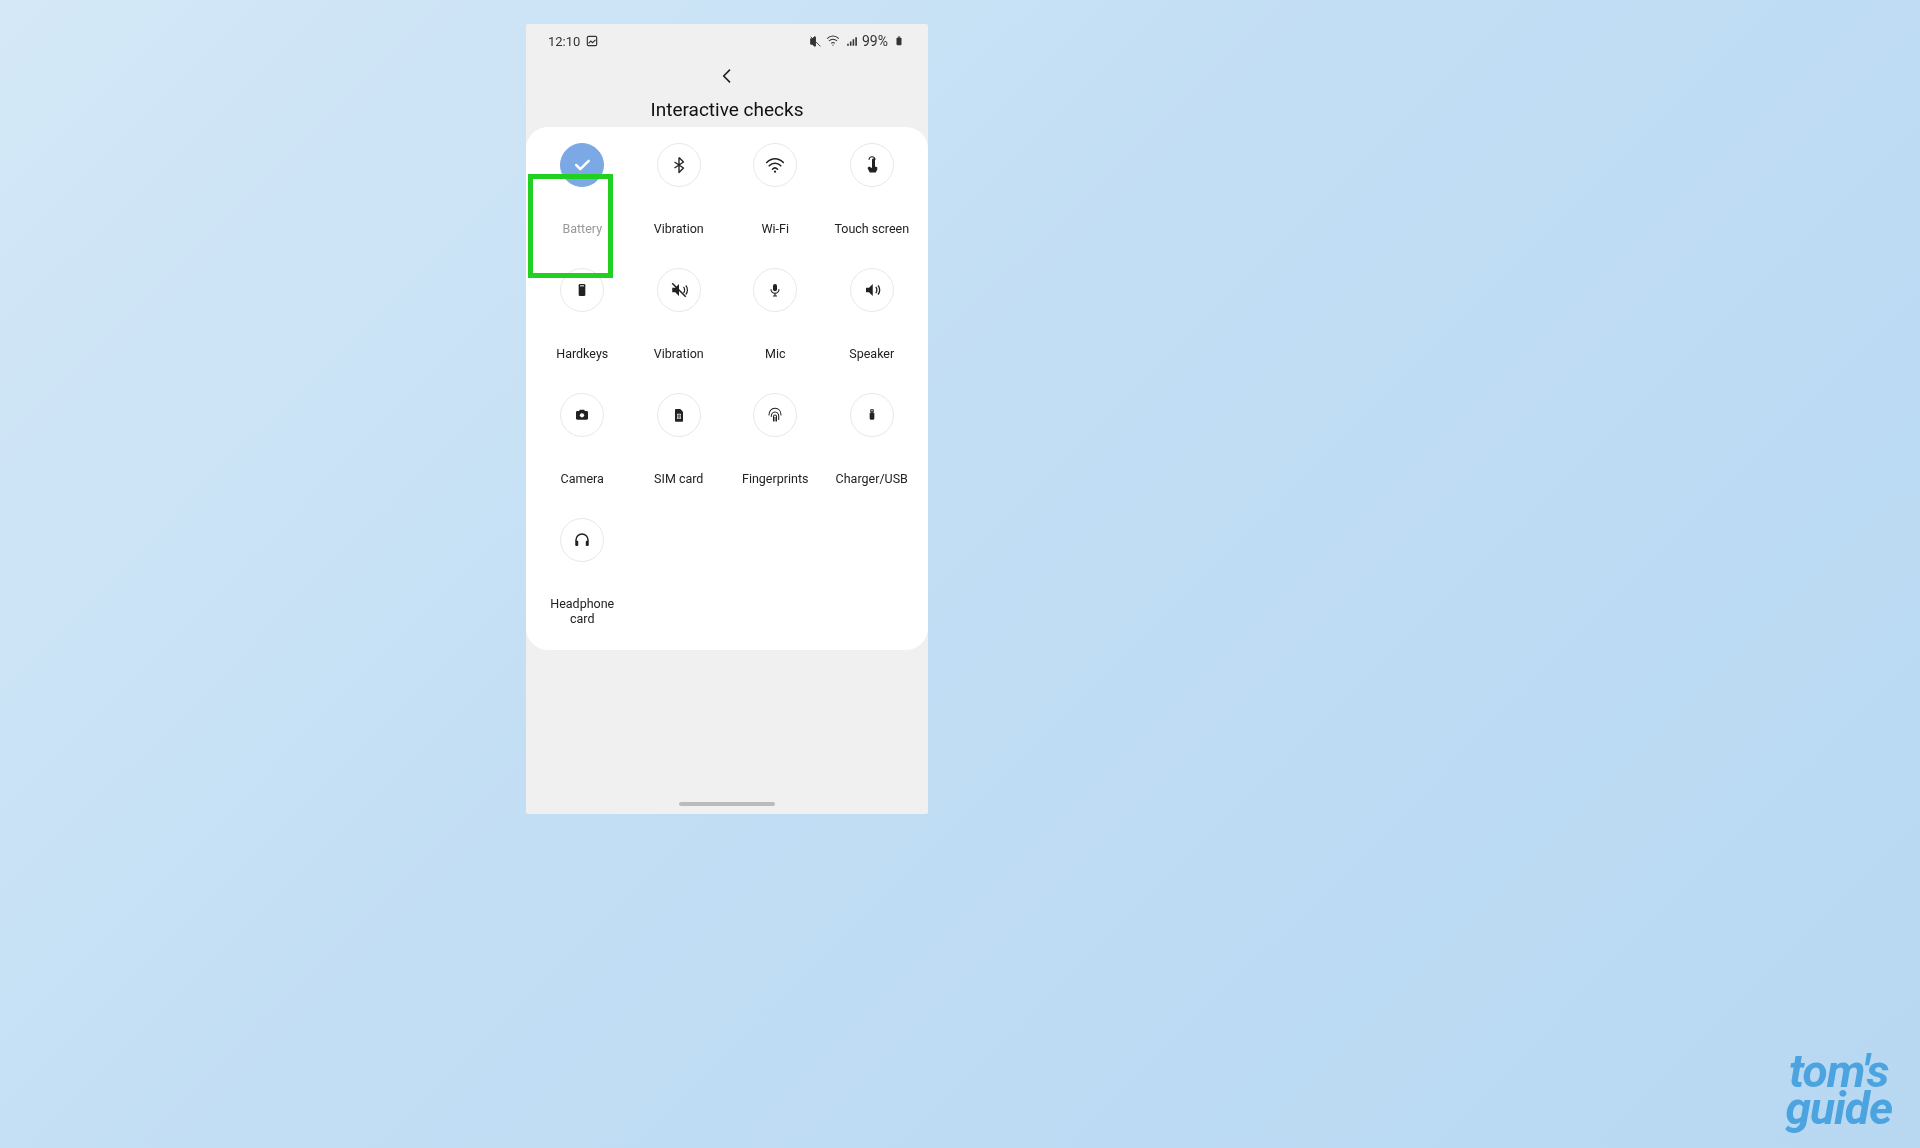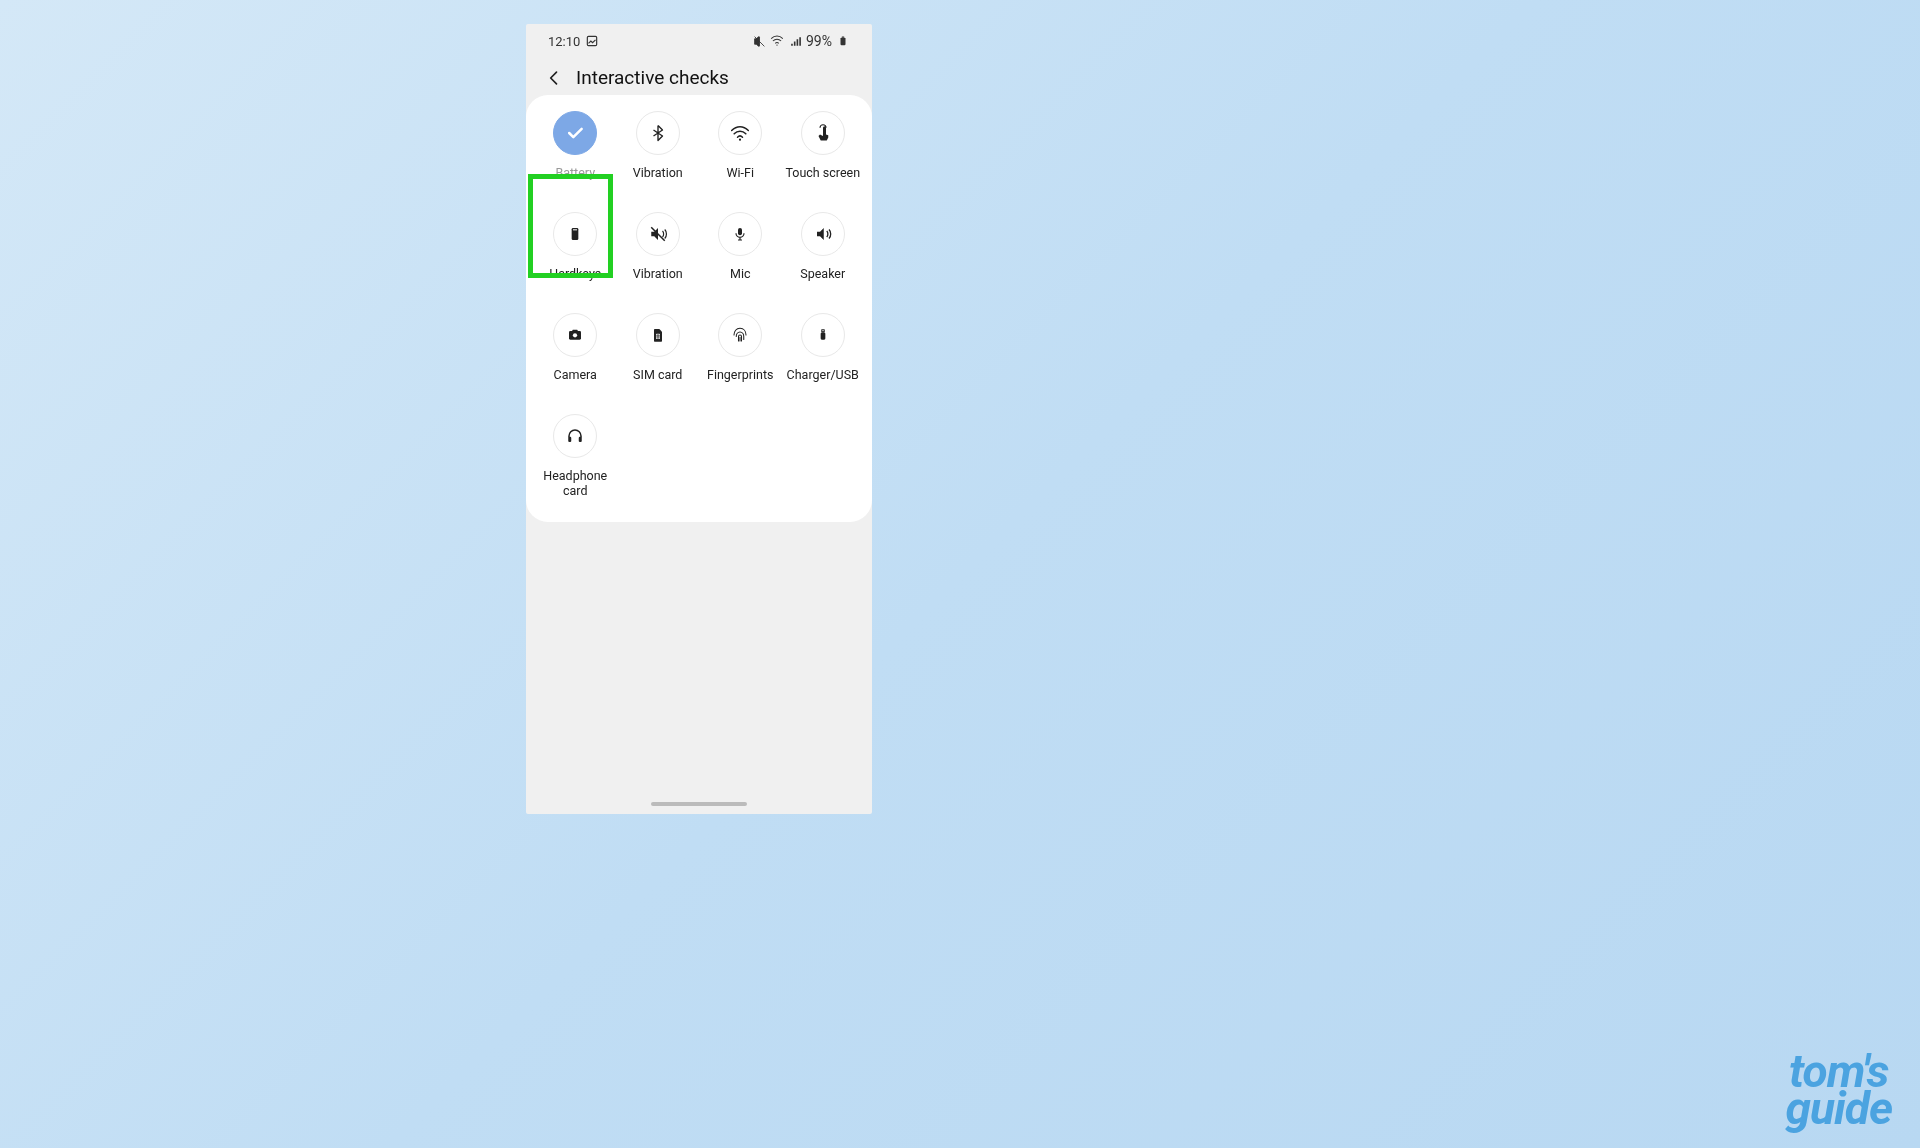--- a/index.html
+++ b/index.html
@@ -8,21 +8,21 @@
       height: 1148px;
       background: linear-gradient(135deg, #d4e8f7 0%, #c0ddf4 50%, #b8d8f2 100%);
       font-family: -apple-system, BlinkMacSystemFont, "Segoe UI", Roboto, sans-serif;
       position: relative;
       overflow: hidden;
     }
     .phone {
       position: absolute;
       left: 526px;
       top: 24px;
-      width: 346px;
+      width: 402px;
       height: 790px;
       background: #f0f0f0;
       border-radius: 2px;
       overflow: hidden;
     }
     .status-bar {
       display: flex;
       justify-content: space-between;
       align-items: center;
       height: 34px;
@@ -31,20 +31,21 @@
       color: #333;
     }
     .status-left { display: flex; align-items: center; gap: 5px; }
     .status-right { display: flex; align-items: center; gap: 4px; }
     .status-icon { width: 14px; height: 14px; display: inline-flex; align-items: center; justify-content: center; }
     .header {
       display: flex;
       align-items: center;
       padding: 8px 18px 6px 18px;
       gap: 12px;
+      flex-direction: column;
     }
     .back-chevron { width: 20px; height: 20px; }
     .page-title { font-size: 19px; color: #111; font-weight: 400; }
     .subtitle {
       padding: 8px 20px 18px 20px;
       font-size: 14.5px;
       color: #444;
       line-height: 1.45;
     }
     .grid-panel {
@@ -79,20 +80,21 @@
     .icon-circle.checked {
       background: #7da8e6;
       border-color: #7da8e6;
     }
     .tile-label {
       font-size: 12.5px;
       color: #222;
       text-align: center;
       line-height: 1.2;
       max-width: 80px;
+      margin-top: 24px;
     }
     .tile-label.muted { color: #999; }
     .highlight-box {
       position: absolute;
       border: 5px solid #22d022;
       pointer-events: none;
     }
     .handle {
       position: absolute;
       bottom: 8px;

